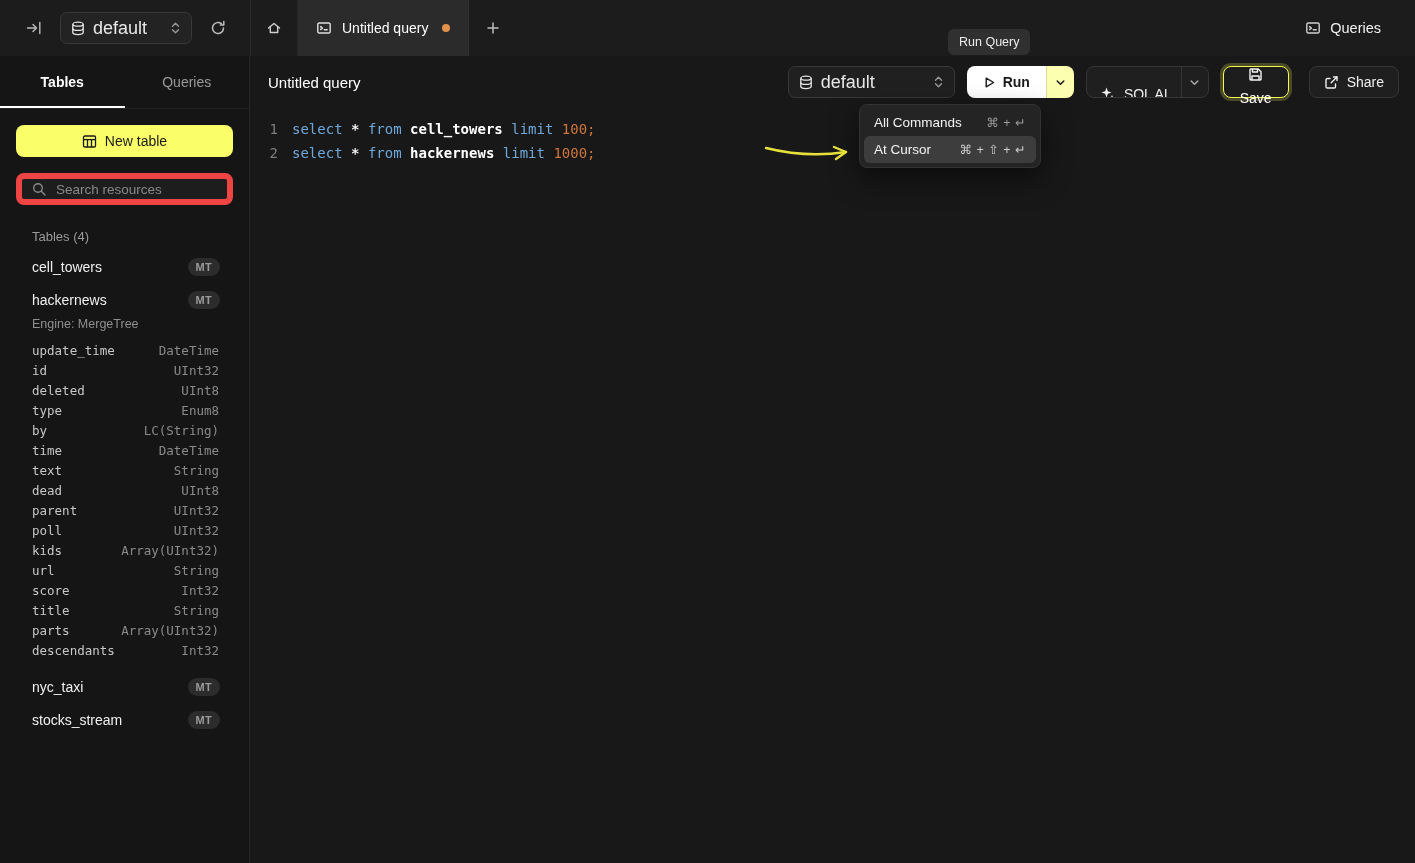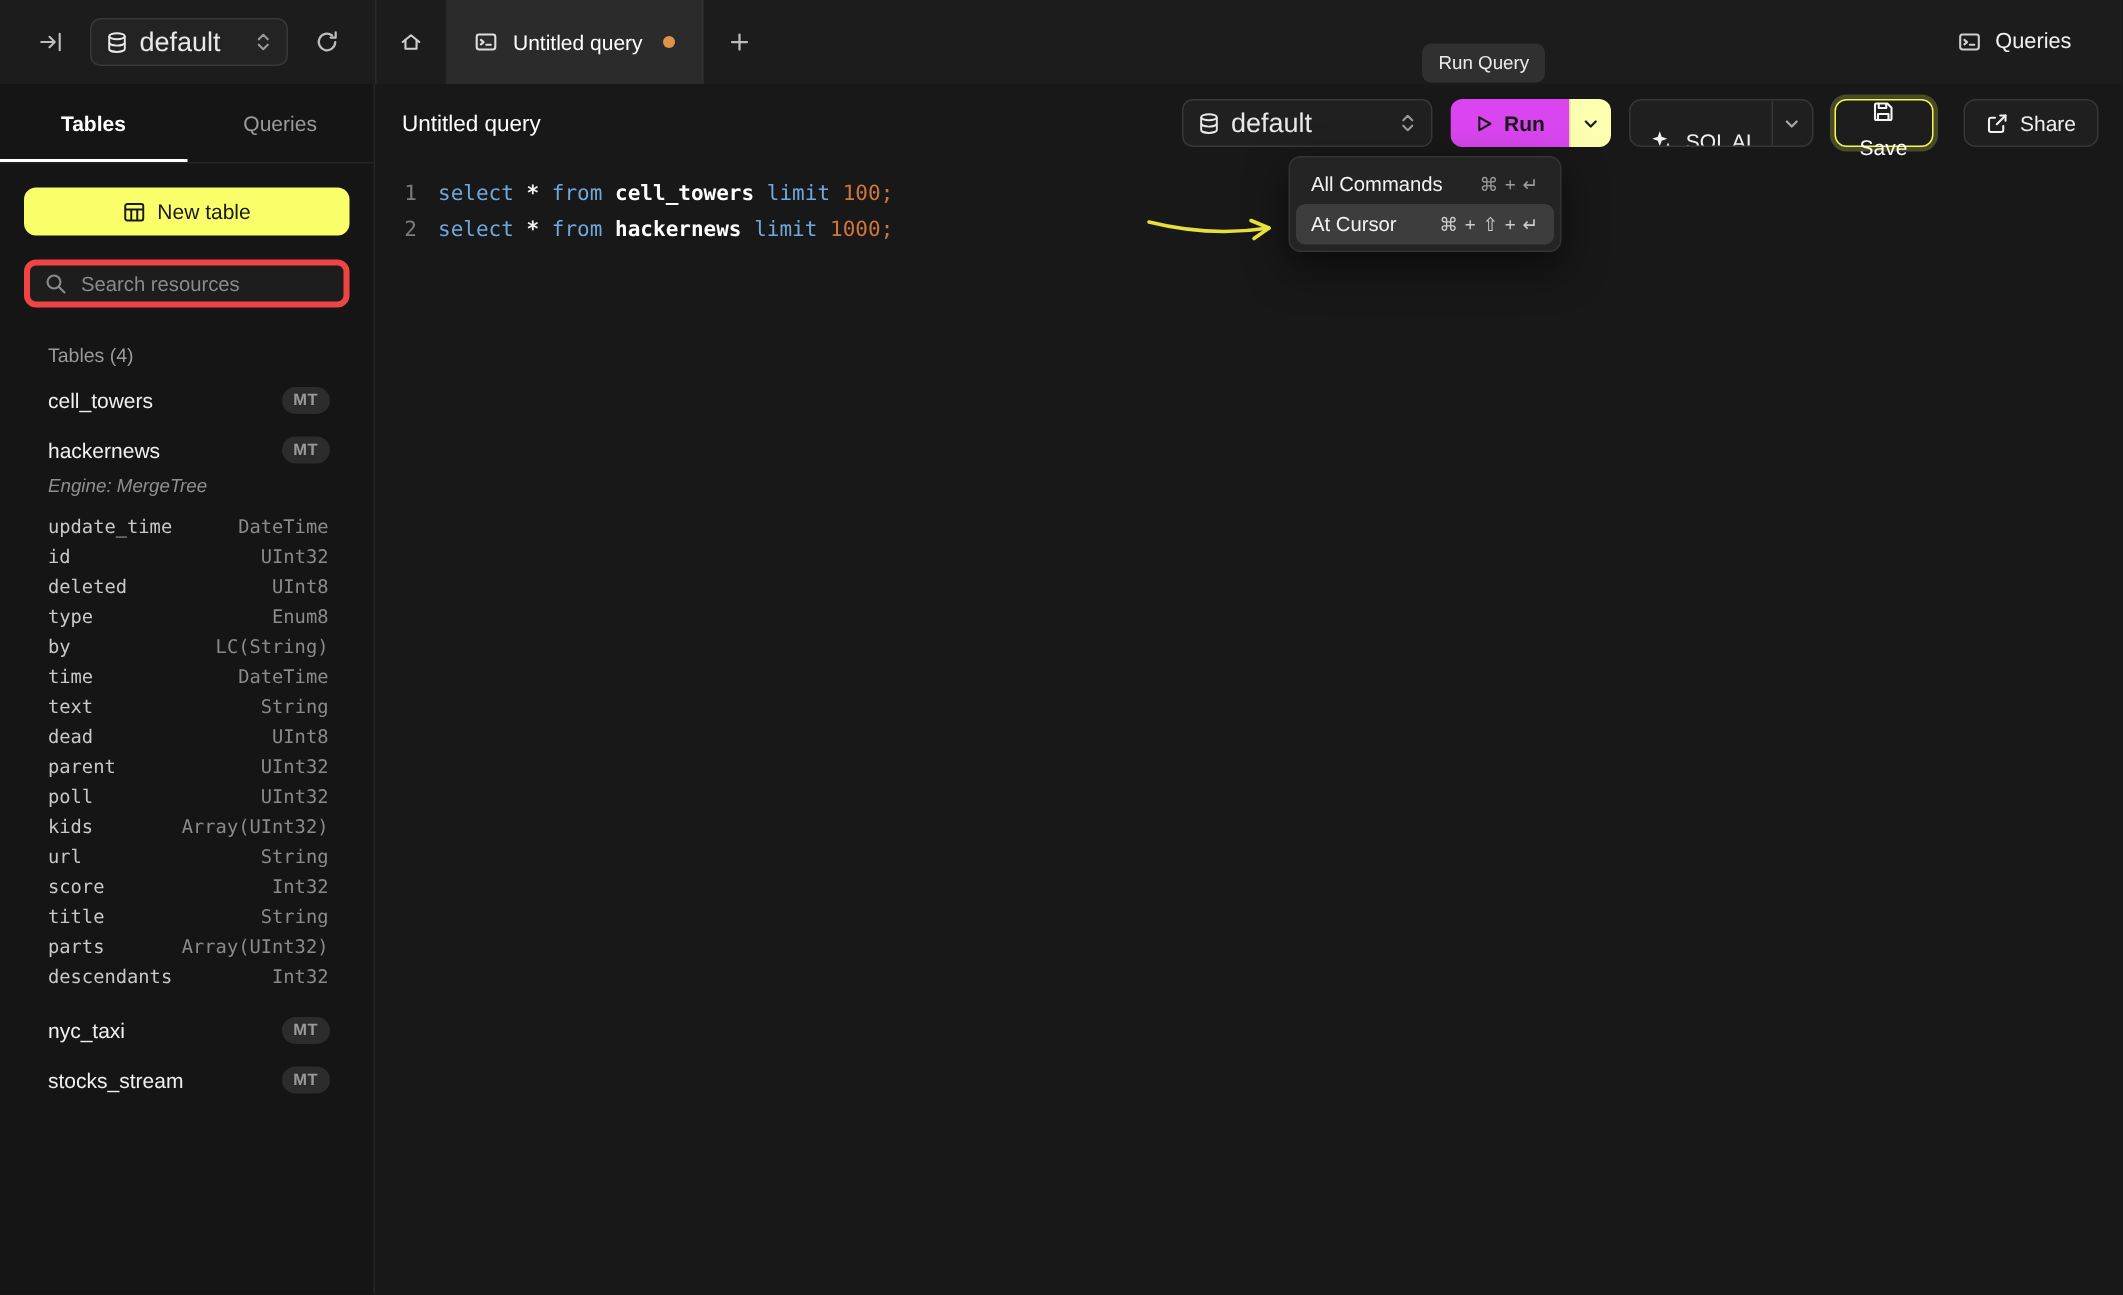--- a/index.html
+++ b/index.html
@@ -26,43 +26,43 @@
   .queries-btn{display:flex;align-items:center;gap:9px;color:#f0f0f0;font-size:14.5px;margin-right:28px;cursor:pointer;background:none;border:none;}
   .queries-btn svg{color:#cfcfcf;}
 
   
   .sidebar{position:absolute;top:56px;left:0;width:250px;bottom:0;background:#151515;border-right:1px solid #262626;box-sizing:border-box;}
   .side-tabs{height:52px;display:flex;border-bottom:1px solid #242424;}
   .side-tab{flex:1;display:flex;align-items:center;justify-content:center;font-size:14px;color:#9a9a9a;cursor:pointer;}
   .side-tab.active{color:#ffffff;font-weight:700;box-shadow:inset 0 -2px 0 #ffffff;}
   .side-content{padding:16px 16px 0 16px;}
   .new-table-btn{width:100%;height:32px;background:#FAFF69;border:none;border-radius:8px;display:flex;align-items:center;justify-content:center;gap:8px;color:#1a1a1a;font-size:14px;font-weight:500;cursor:pointer;font-family:"Liberation Sans",sans-serif;}
-  .search-box{margin-top:16px;height:32px;background:#1d1d1d;border:4px solid #ef4444;border-radius:8px;display:flex;align-items:center;gap:8px;padding:0 10px;box-sizing:border-box;}
+  .search-box{margin-top:16px;height:32px;background:#1d1d1d;border:6px solid #ef4444;border-radius:8px;display:flex;align-items:center;gap:8px;padding:0 10px;box-sizing:border-box;}
   .search-box svg{color:#8a8a8a;}
   .search-box input{flex:1;background:transparent;border:none;outline:none;color:#dddddd;font-size:13.5px;font-family:"Liberation Sans",sans-serif;}
   .search-box input::placeholder{color:#8a8a8a;}
   .section-title{margin:24px 0 6px 0;padding-left:16px;font-size:13px;color:#9a9a9a;}
   .tbl-row{height:33px;display:flex;align-items:center;padding:0 13px 0 16px;cursor:pointer;border-radius:6px;}
   .tbl-name{flex:1;font-size:14px;color:#f0f0f0;font-weight:500;}
   .badge{background:#2c2c2c;color:#9a9a9a;font-size:11px;font-weight:700;padding:3px 8px;border-radius:10px;letter-spacing:.3px;}
-  .engine-line{padding-left:16px;margin:1px 0 9px 0;font-size:12.5px;color:#8f8f8f;font-style:italic;}
+  .engine-line{padding-left:16px;margin:1px 0 9px 0;font-size:12.5px;color:#8f8f8f;}
   .cols{margin-bottom:10px;}
   .col-row{display:flex;align-items:center;padding:2.5px 14px 2.5px 16px;font-family:"DejaVu Sans Mono",monospace;font-size:12.5px;line-height:15px;}
   .col-name{color:#c8c8c8;}
   .col-type{margin-left:auto;color:#8a8a8a;}
   .tbl-row.spaced{margin-top:2px;}
 
   
   .main{position:absolute;top:56px;left:250px;right:0;bottom:0;background:#181818;}
   .main-header{height:52px;display:flex;align-items:center;padding:0 16px 0 18px;box-sizing:border-box;gap:12px;}
   .page-title{font-size:15px;color:#ffffff;}
   .header-spacer{flex:1;}
   .header-db{width:167px;background:#202020;}
   .run-split{display:flex;border-radius:8px;overflow:hidden;height:32px;}
-  .run-main{display:flex;align-items:center;gap:7px;padding:0 16px;background:#d946ef;color:#1a1a1a;font-size:14px;font-weight:700;border:none;cursor:pointer;font-family:"Liberation Sans",sans-serif;}
+  .run-main{display:flex;align-items:center;gap:7px;padding:0 16px;background:#ffffff;color:#1a1a1a;font-size:14px;font-weight:700;border:none;cursor:pointer;font-family:"Liberation Sans",sans-serif;}
   .run-caret{width:28px;display:flex;align-items:center;justify-content:center;background:#FDFFB0;border:none;border-left:1px solid rgba(0,0,0,.14);color:#1a1a1a;cursor:pointer;}
   .sqlai-split{display:flex;height:32px;background:#1f1f1f;border:1px solid #363636;border-radius:8px;overflow:hidden;box-sizing:border-box;}
   .sqlai-main{display:flex;align-items:center;gap:8px;padding:0 13px;color:#f0f0f0;font-size:14px;background:none;border:none;cursor:pointer;font-family:"Liberation Sans",sans-serif;margin-top:24px;}
   .sqlai-caret{width:27px;display:flex;align-items:center;justify-content:center;border-left:1px solid #363636;color:#a8a8a8;cursor:pointer;background:none;border-top:none;border-right:none;border-bottom:none;}
   .save-btn{display:flex;align-items:center;gap:8px;height:32px;padding:0 16px;background:#1d1d1d;border:1.5px solid #F7F94B;border-radius:8px;color:#ffffff;font-size:14px;cursor:pointer;box-shadow:0 0 0 3px rgba(250,255,105,.22);font-family:"Liberation Sans",sans-serif;margin-left:2px;flex-direction:column;}
   .save-btn svg{color:#f5f5f5;}
   .share-btn{display:flex;align-items:center;gap:8px;height:32px;padding:0 14px;background:#1f1f1f;border:1px solid #363636;border-radius:8px;color:#f0f0f0;font-size:14px;cursor:pointer;font-family:"Liberation Sans",sans-serif;margin-left:8px;}
 
   
   .editor{padding-top:9px;font-family:"DejaVu Sans Mono",monospace;font-size:14px;cursor:text;}

